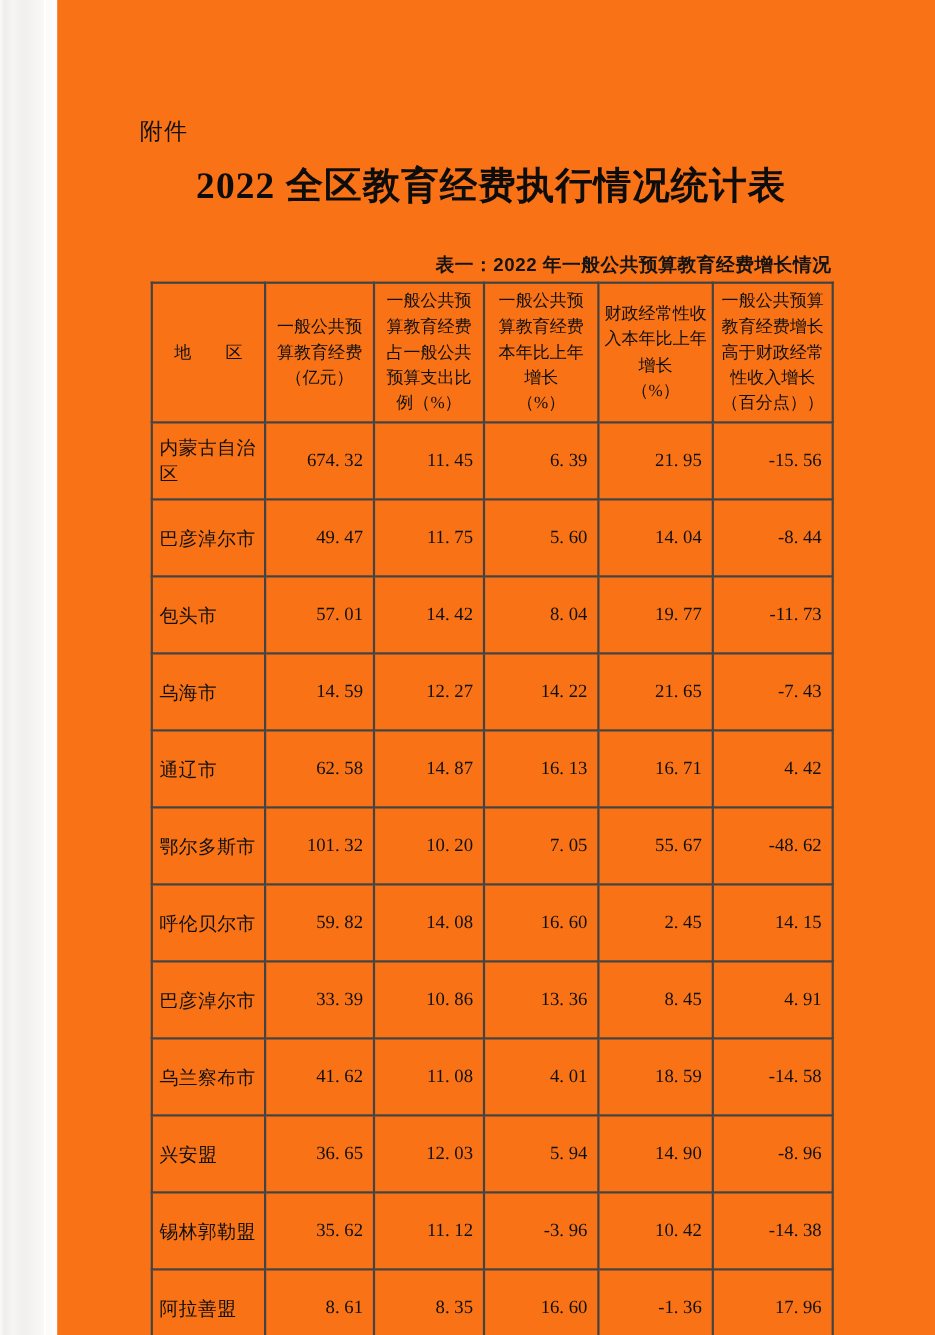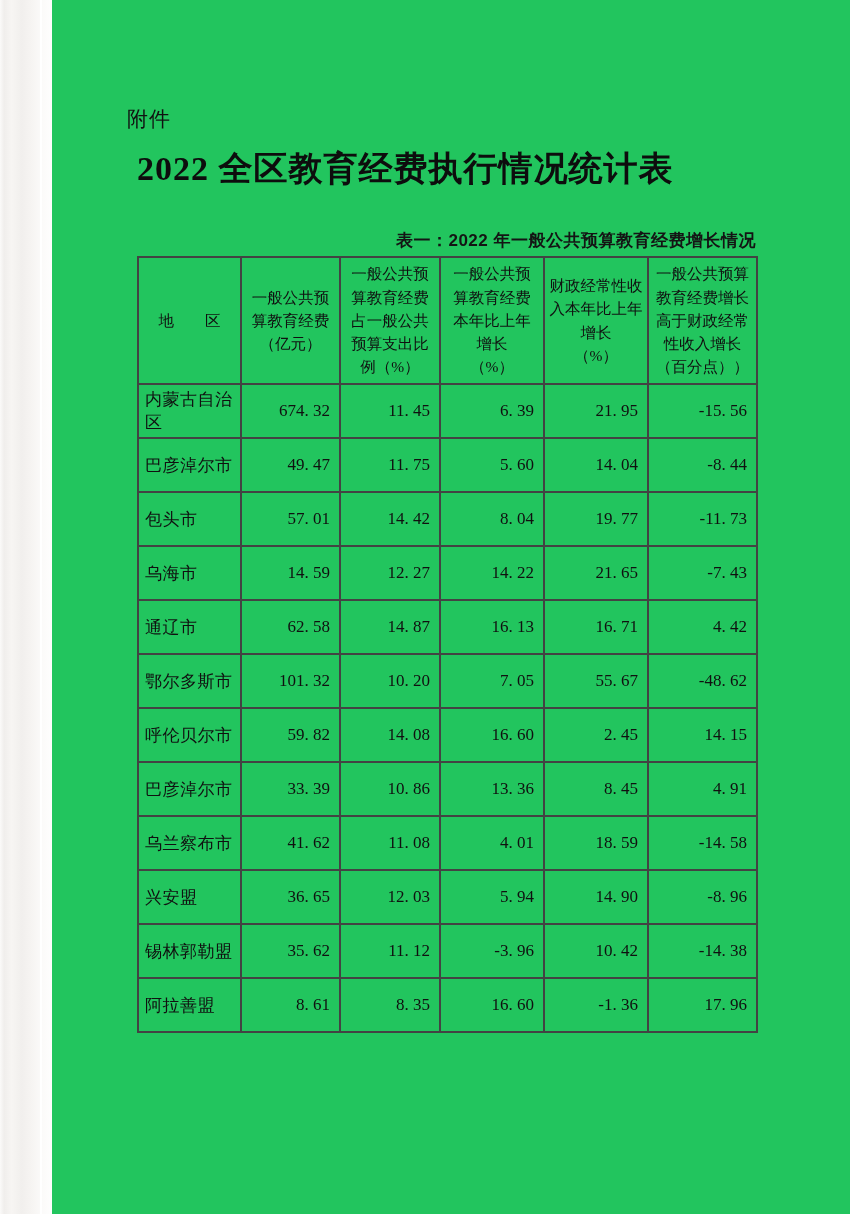--- a/index.html
+++ b/index.html
@@ -4,21 +4,21 @@
 <style>
   * { margin: 0; padding: 0; box-sizing: border-box; }
   html, body {
     width: 850px; height: 1214px;
     background: #fdfdfc;
     font-family: "Liberation Serif", "DejaVu Serif", serif;
     color: #161616;
     overflow: hidden;
     position: relative;
   }
-  .page { position: absolute; inset: 0; background: #22c55e; }
+  .page { position: absolute; inset: 0; background: #f97316; }
 
   
   .scan-edge {
     position: absolute; left: 0; top: 0; bottom: 0; width: 52px;
     background: linear-gradient(90deg,
       #fbfaf9 0%, #f0eeec 8%, #f7f5f3 22%,
       #f1efed 42%, #f6f4f2 60%, #fbfaf9 80%, #fefefe 100%);
     pointer-events: none;
   }
   .scan-edge::after {
@@ -29,20 +29,21 @@
   .attachment {
     position: absolute; left: 127px; top: 105px;
     font-family: "Liberation Sans", "DejaVu Sans", sans-serif;
     font-size: 21px; font-weight: 500; letter-spacing: 1px; color: #111;
   }
 
   .content { position: absolute; left: 137px; top: 0; width: 619px; }
 
   .doc-title {
     position: absolute; left: 0; top: 146px; width: 100%;
+    text-align: center;
     font-family: "Liberation Serif", "DejaVu Serif", serif;
     font-weight: bold; font-size: 34px; letter-spacing: 1px; color: #0d0d0d;
     white-space: nowrap;
   }
 
   .caption {
     position: absolute; left: 0; top: 229px; width: 100%;
     text-align: right;
     font-family: "Liberation Sans", "DejaVu Sans", sans-serif;
     font-weight: 600; font-size: 17px; letter-spacing: 0.5px; color: #141414;
@@ -53,21 +54,21 @@
     position: absolute; left: 0; top: 256px;
     width: 619px;
     border-collapse: collapse;
     table-layout: fixed;
   }
   table.stats th, table.stats td {
     border: 2px solid #434343;
     overflow: hidden;
   }
   table.stats thead tr { height: 127px; }
-  table.stats tbody tr { height: 54px; margin-left: 29px; }
+  table.stats tbody tr { height: 70px; margin-left: 29px; }
 
   th.hdr {
     font-weight: normal;
     font-size: 15.5px;
     line-height: 1.5;
     text-align: center;
     vertical-align: middle;
     white-space: pre-line;
     color: #101010;
   }

